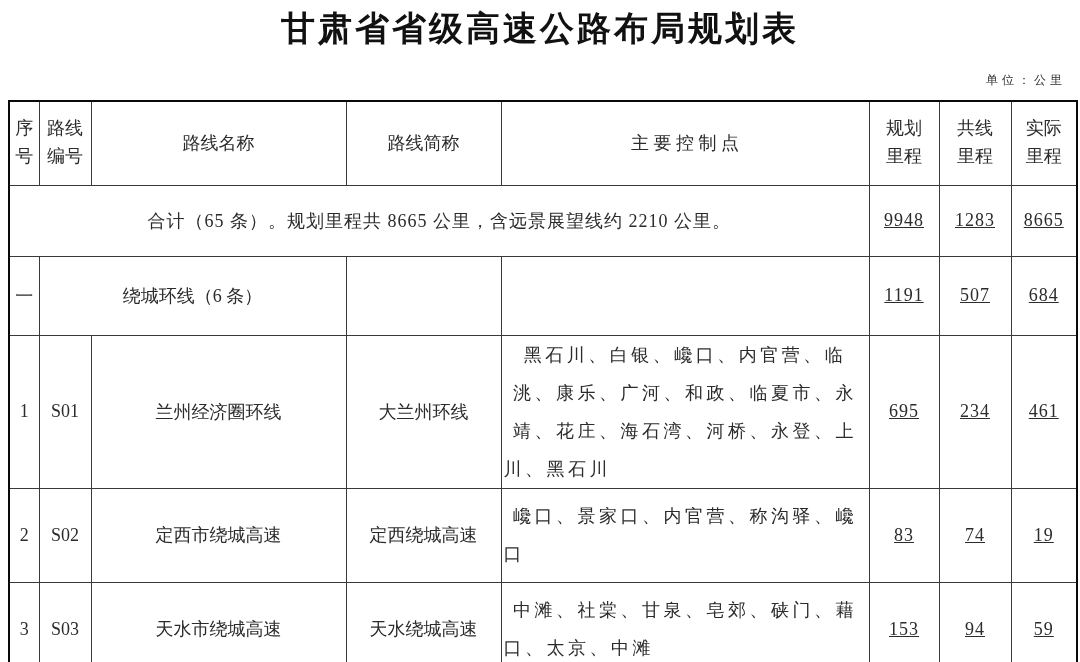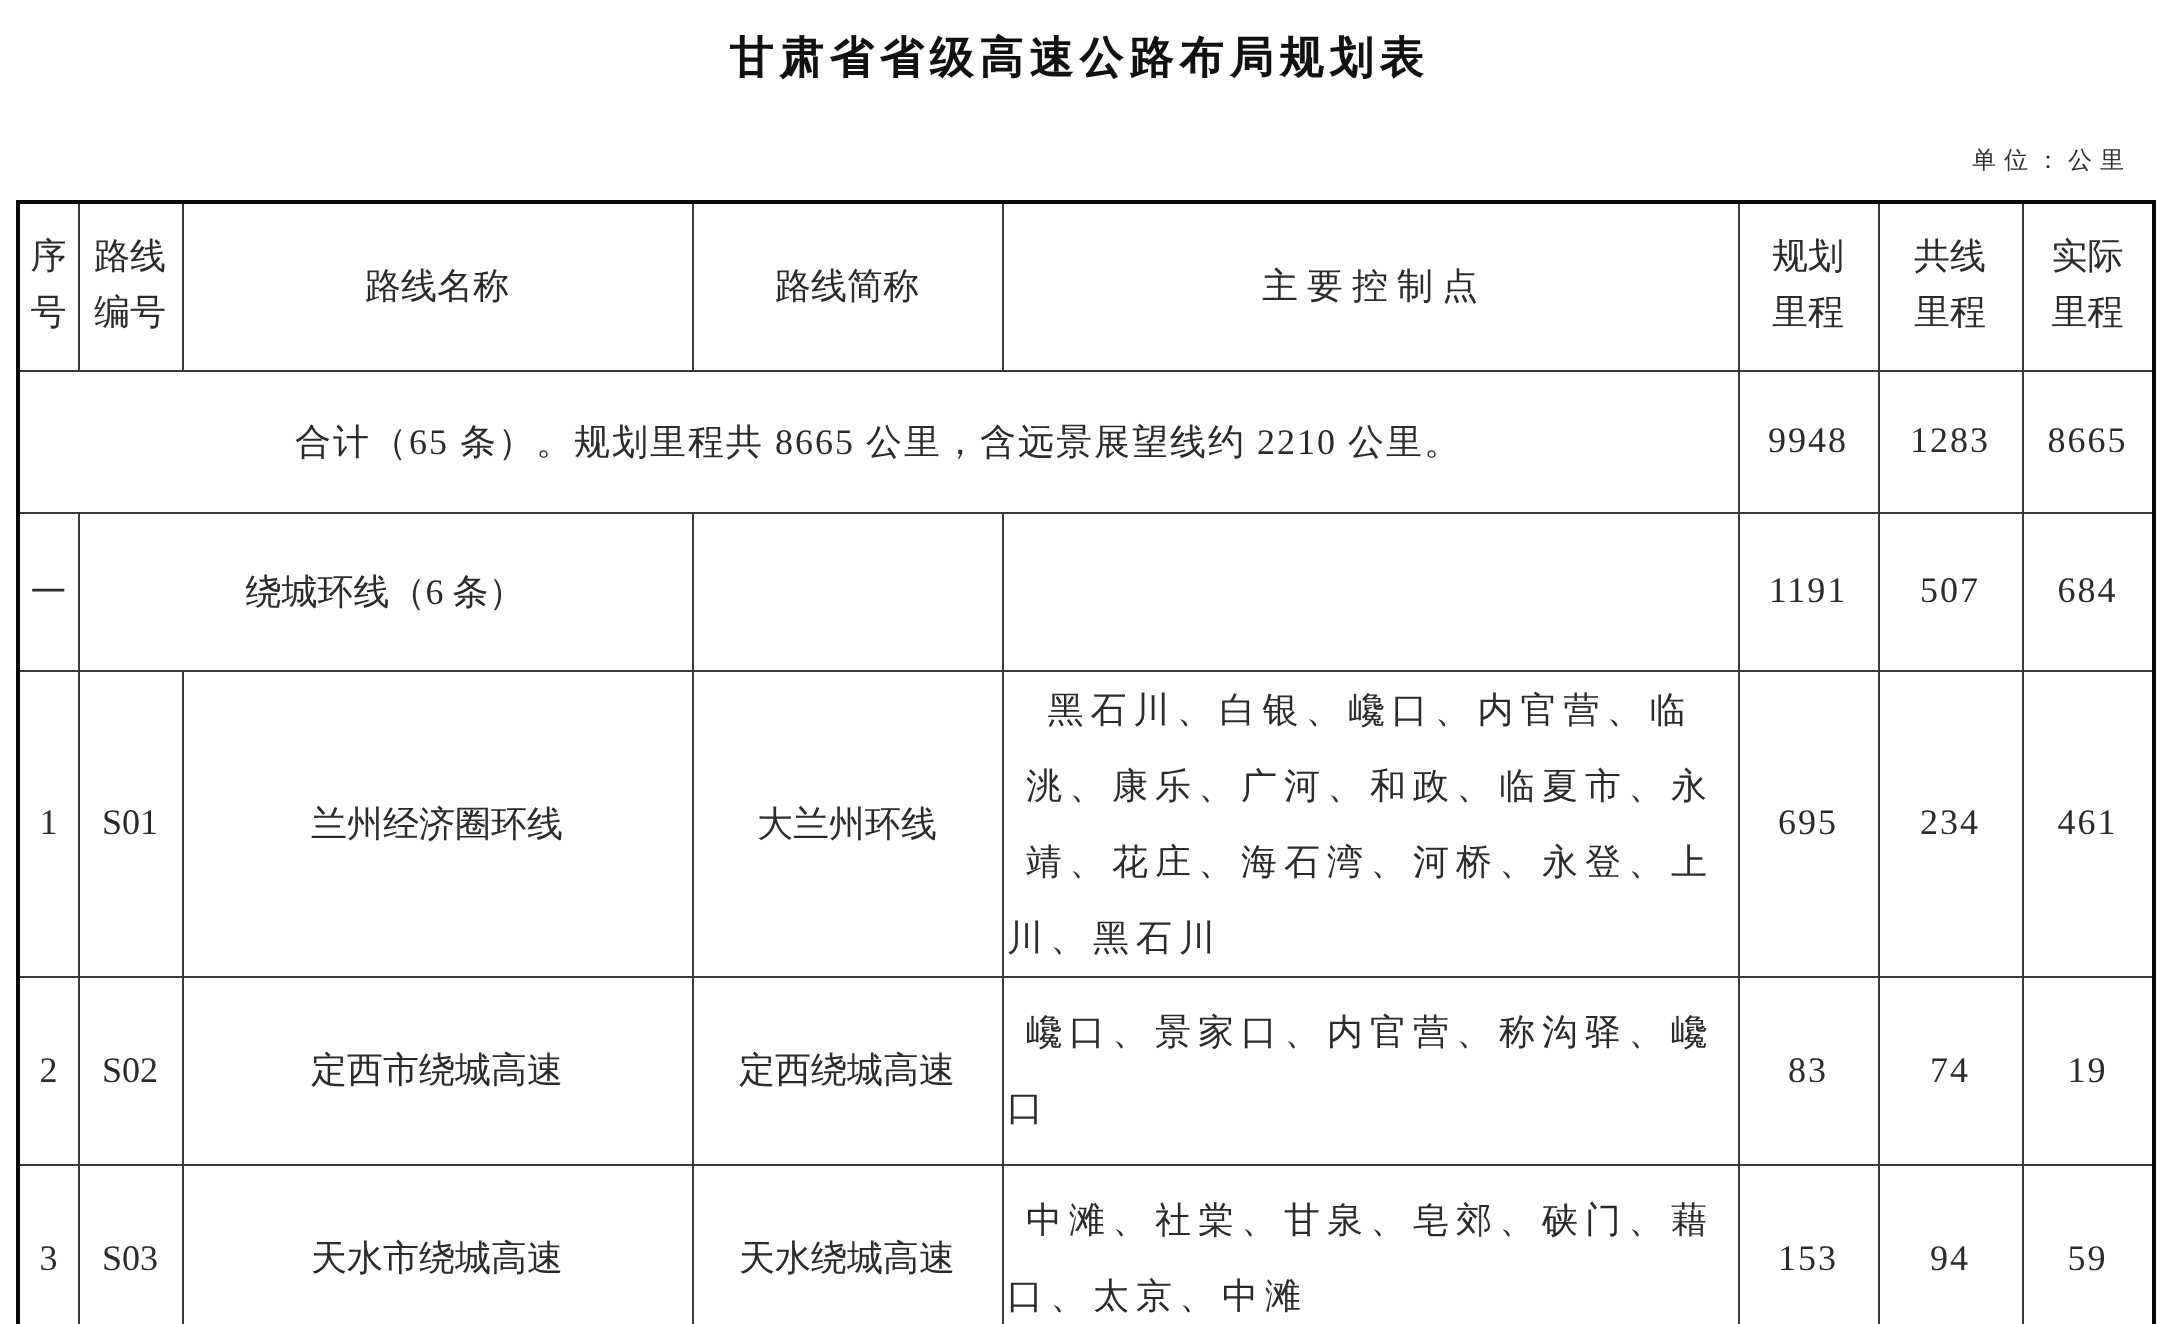--- a/index.html
+++ b/index.html
@@ -1,41 +1,41 @@
 <!DOCTYPE html>
 <html><head>
 <meta charset="utf-8">
 <style>
   html,body{margin:0;padding:0;}
   body{
     width:1080px;height:662px;background:#ffffff;overflow:hidden;
     font-family:"Liberation Serif","DejaVu Serif",serif;color:#262626;
   }
   .doc-title{
-    margin:8px 0 0 0;text-align:center;font-size:22px;font-weight:bold;
+    margin:8px 0 0 0;text-align:center;font-size:34px;font-weight:bold;
     letter-spacing:3px;line-height:42px;color:#111;
   }
   .unit-line{
     margin:22px 14px 6px 0;text-align:right;font-size:12px;
     letter-spacing:4px;color:#2e2e2e;height:22px;
   }
   table.plan{
     border-collapse:collapse;table-layout:fixed;width:1068px;margin-left:8px;
     border:2.5px solid #0a0a0a;
   }
   table.plan td{
     border:1.5px solid #3a3a3a;text-align:center;vertical-align:middle;
     font-size:18px;padding:0 2px;color:#2b2b2b;
   }
   .pre{white-space:pre-line;line-height:1.55;}
   .cp{
     text-align:justify;text-align-last:left;padding:10px 10px 10px 12px;
     line-height:38px;letter-spacing:3.5px;
   }
-  .num{font-size:19px;letter-spacing:1px;color:#3a3a3a;}
+  .num{font-size:19px;letter-spacing:1px;color:#3a3a3a;text-decoration:underline;}
   .sum-text{letter-spacing:1px;margin-left:21px;}
   .h-head{height:84px;}
   .h-sum{height:71px;}
   .h-sec{height:79px;}
   .h-r1{height:126px;}
   .h-r2{height:94px;}
   .h-r3{height:95px;}
 </style>
 </head>
 <body>

